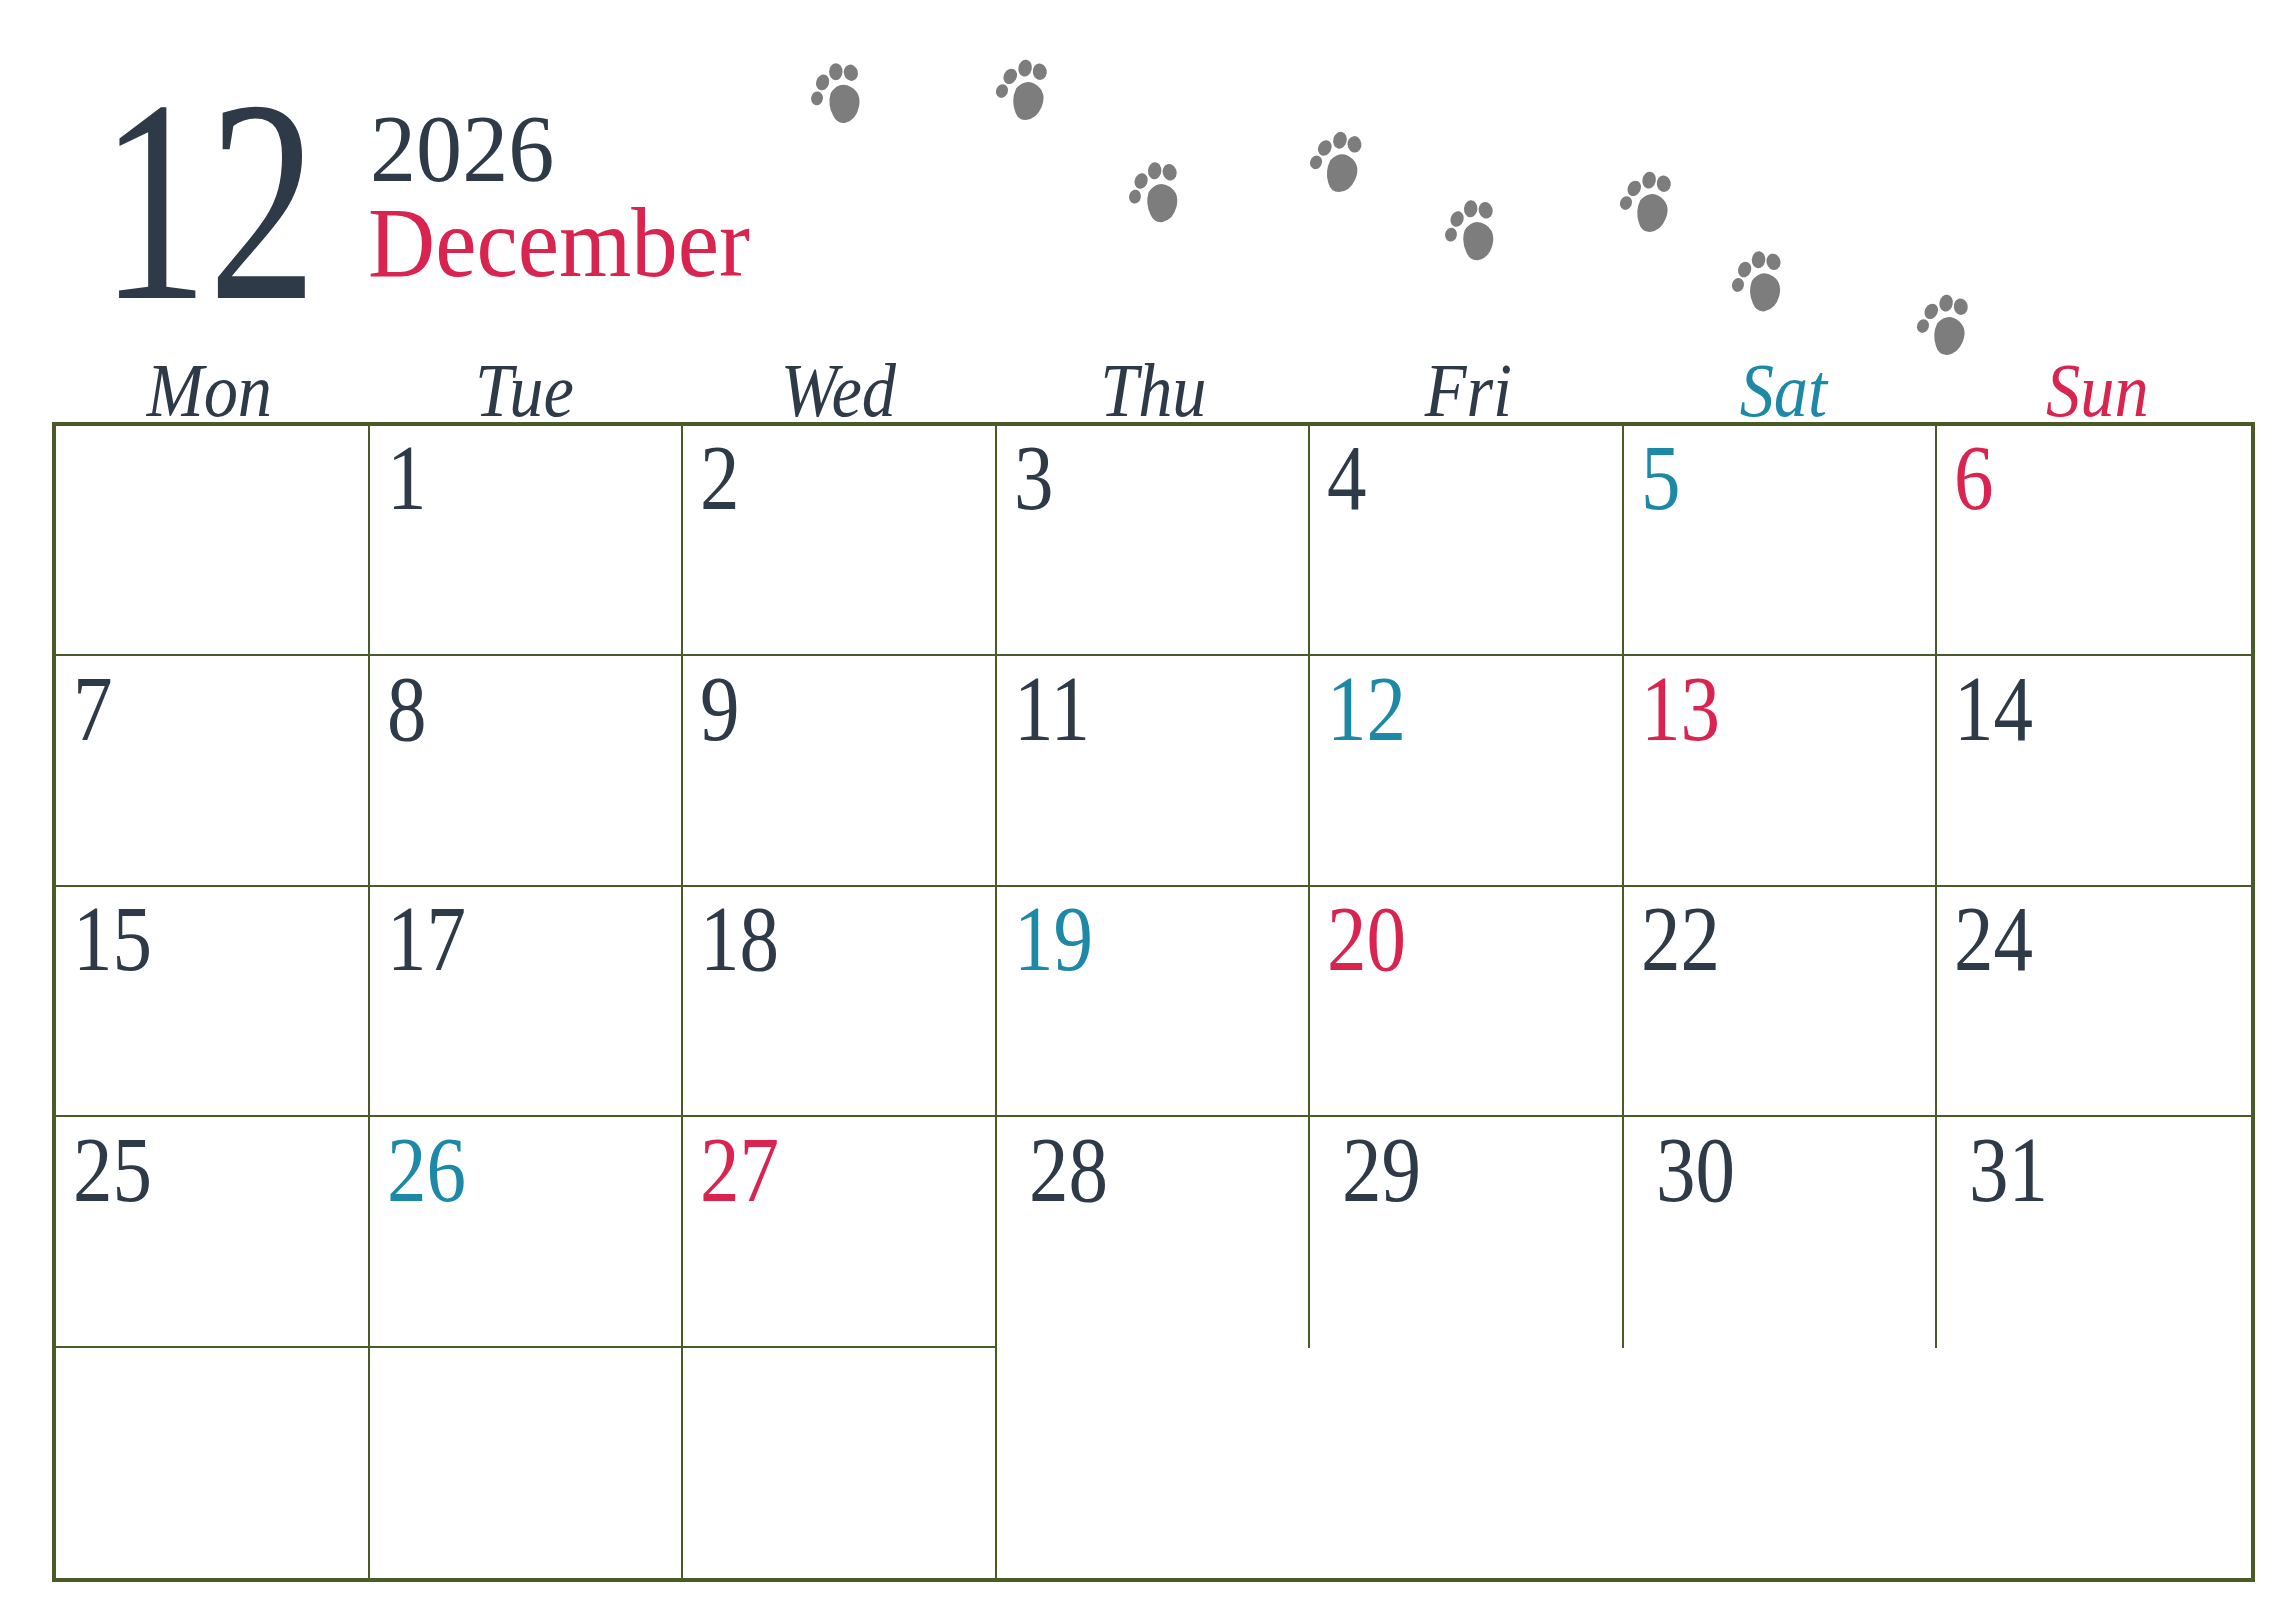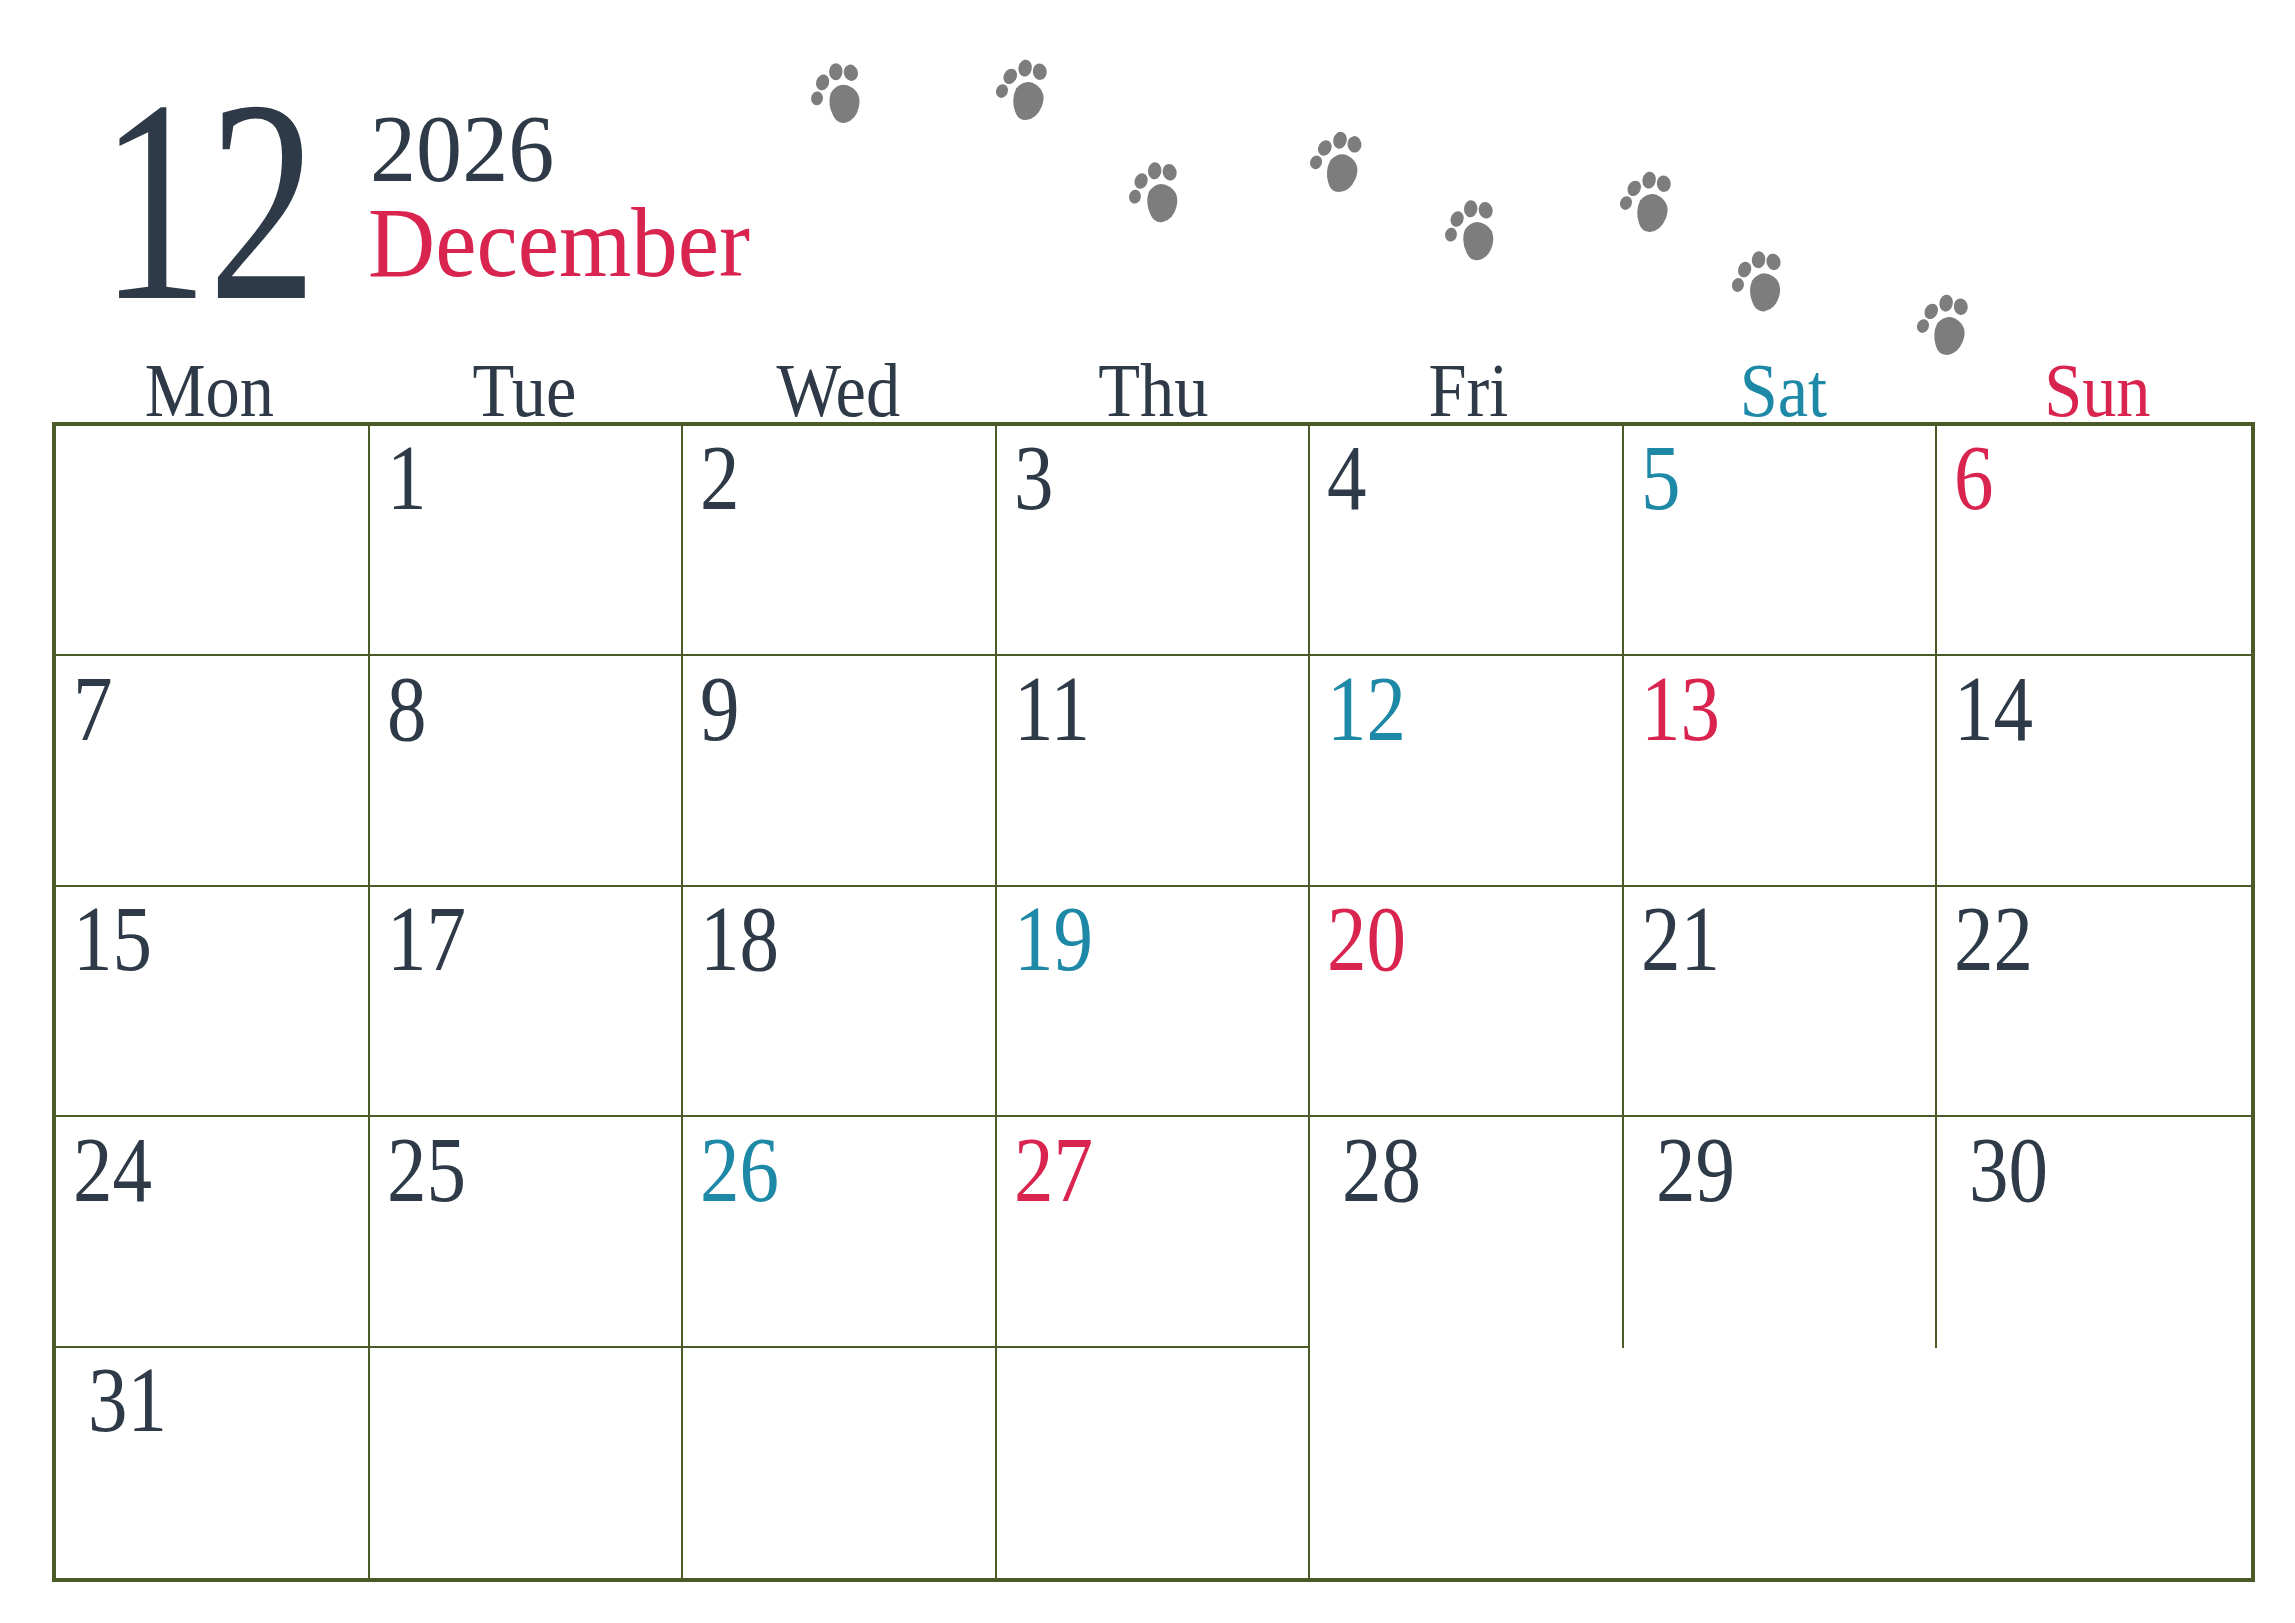--- a/index.html
+++ b/index.html
@@ -50,20 +50,21 @@
   .paw-4{left:1309px;top:131px;transform:rotate(8deg);}
   .paw-5{left:1444px;top:200px;transform:rotate(-2deg);}
   .paw-6{left:1619px;top:171px;transform:rotate(6deg);}
   .paw-7{left:1731px;top:251px;transform:rotate(0deg);}
   .paw-8{left:1916px;top:294px;transform:rotate(6deg);}
 
   
   .weekday-row{
     position:absolute;left:52px;top:352px;width:2203px;
     display:flex;
+    font-style:italic;
   }
   .wd{
     flex:1;text-align:center;
     font-size:76px;line-height:1;
     transform:scaleX(.9);transform-origin:center top;
   }
   .wd.weekday{color:var(--weekday);}
   .wd.saturday{color:var(--saturday);}
   .wd.sunday{color:var(--sunday);}
 
@@ -171,21 +172,20 @@
       <div class="cell weekday"><span class="daynum">9</span></div>
       <div class="cell weekday"><span class="daynum">11</span></div>
       <div class="cell saturday"><span class="daynum">12</span></div>
       <div class="cell sunday"><span class="daynum">13</span></div>
       <div class="cell weekday"><span class="daynum">14</span></div>
       <div class="cell weekday"><span class="daynum">15</span></div>
       <div class="cell weekday"><span class="daynum">17</span></div>
       <div class="cell weekday"><span class="daynum">18</span></div>
       <div class="cell saturday"><span class="daynum">19</span></div>
       <div class="cell sunday"><span class="daynum">20</span></div>
-      <div class="cell weekday"><span class="daynum">21</span></div>
       <div class="cell weekday"><span class="daynum">22</span></div>
       <div class="cell weekday"><span class="daynum">24</span></div>
       <div class="cell weekday"><span class="daynum">25</span></div>
       <div class="cell saturday"><span class="daynum">26</span></div>
       <div class="cell sunday"><span class="daynum">27</span></div>
       <div class="cell weekday"><span class="daynum">28</span></div>
       <div class="cell weekday"><span class="daynum">29</span></div>
       <div class="cell weekday"><span class="daynum">30</span></div>
       <div class="cell weekday"><span class="daynum">31</span></div>
       <div class="cell weekday"><span class="daynum"></span></div>

